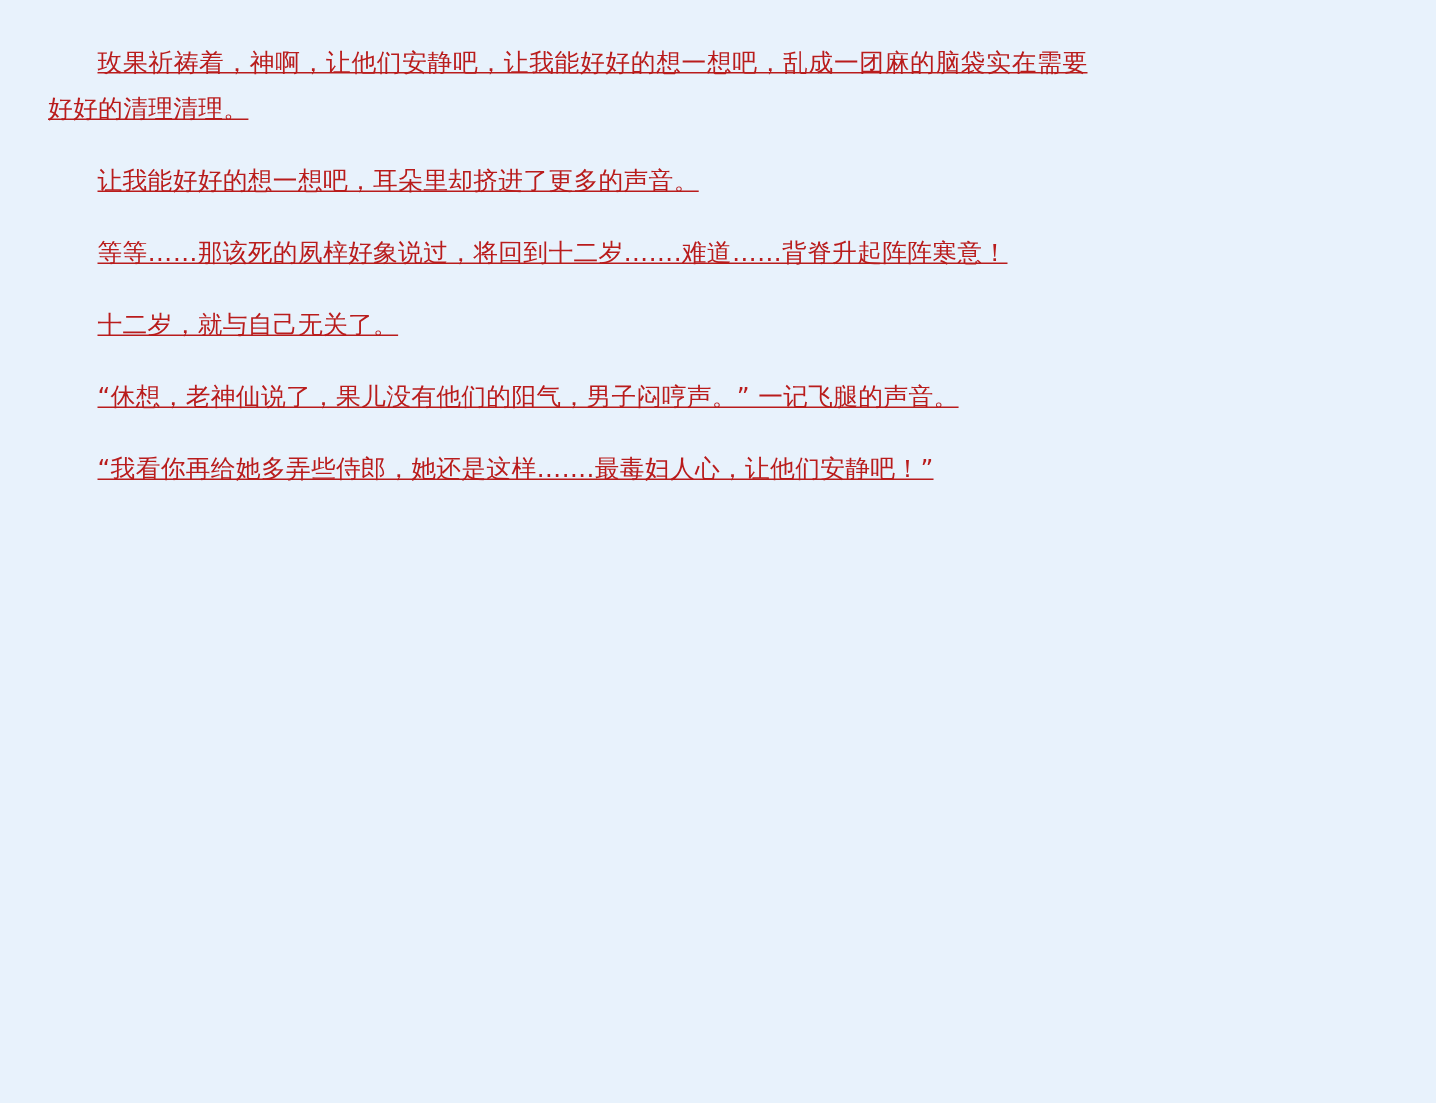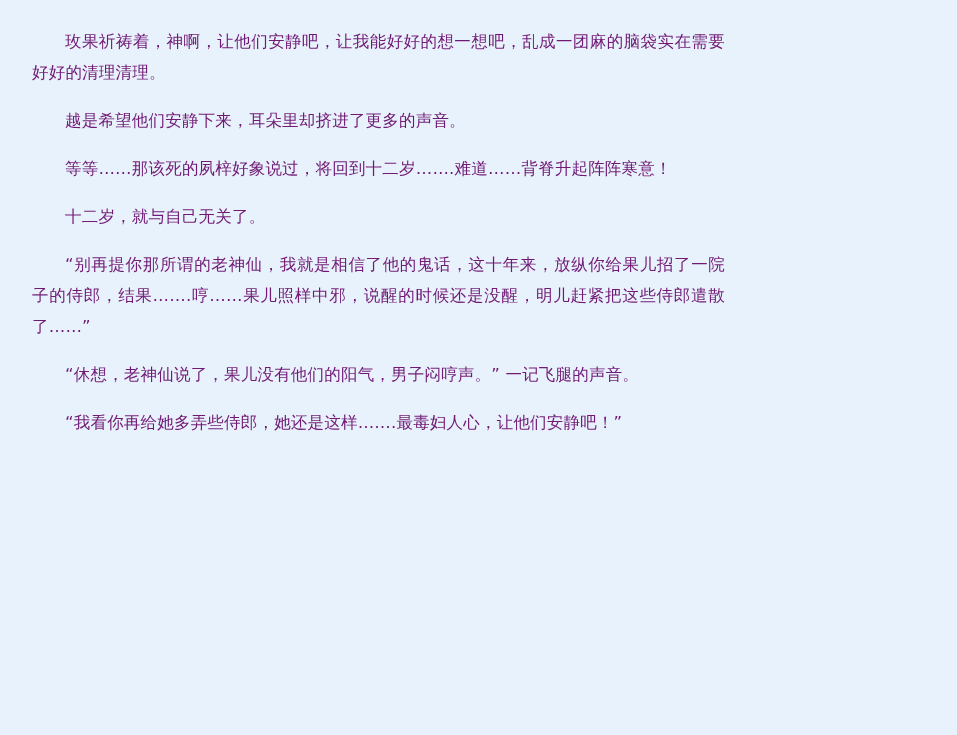--- a/index.html
+++ b/index.html
@@ -14,34 +14,34 @@
     overflow: hidden;
   }
   .page {
     width: 957px;
     height: 735px;
     background: #e8f2fc;
     box-sizing: border-box;
     padding: 26px 232px 0 32px;
   }
   .para {
-    color: #701a75;
+    color: #b91c1c;
     font-size: 16.5px;
     line-height: 31px;
     text-indent: 2em;
     margin: 0 0 17px 0;
     letter-spacing: 0.2px;
     text-align: justify;
     word-break: break-all;
+    text-decoration: underline;
   }
 </style>
 </head>
 <body>
 
 <div class="page">
   <p class="para">玫果祈祷着，神啊，让他们安静吧，让我能好好的想一想吧，乱成一团麻的脑袋实在需要好好的清理清理。</p>
-  <p class="para">越是希望他们安静下来，耳朵里却挤进了更多的声音。</p>
+  <p class="para">让我能好好的想一想吧，耳朵里却挤进了更多的声音。</p>
   <p class="para">等等……那该死的夙梓好象说过，将回到十二岁…….难道……背脊升起阵阵寒意！</p>
   <p class="para">十二岁，就与自己无关了。</p>
-  <p class="para">“别再提你那所谓的老神仙，我就是相信了他的鬼话，这十年来，放纵你给果儿招了一院子的侍郎，结果…….哼……果儿照样中邪，说醒的时候还是没醒，明儿赶紧把这些侍郎遣散了……”</p>
   <p class="para">“休想，老神仙说了，果儿没有他们的阳气，男子闷哼声。” 一记飞腿的声音。</p>
   <p class="para">“我看你再给她多弄些侍郎，她还是这样…….最毒妇人心，让他们安静吧！”</p>
 </div>
 
 </body></html>

